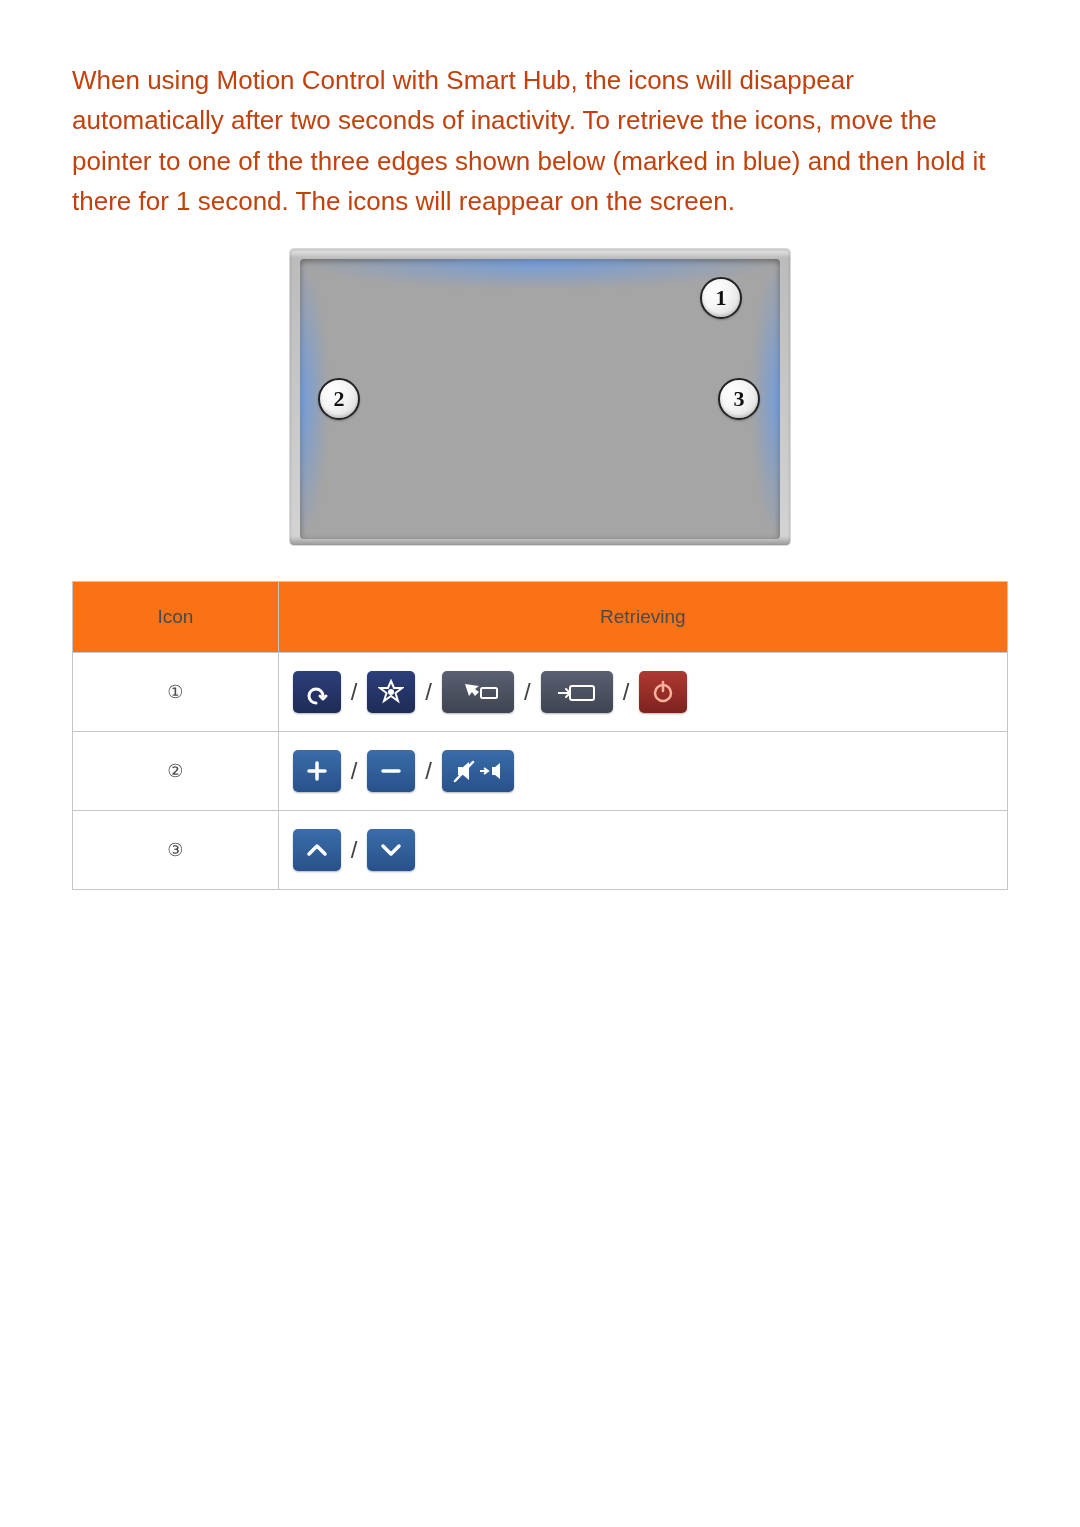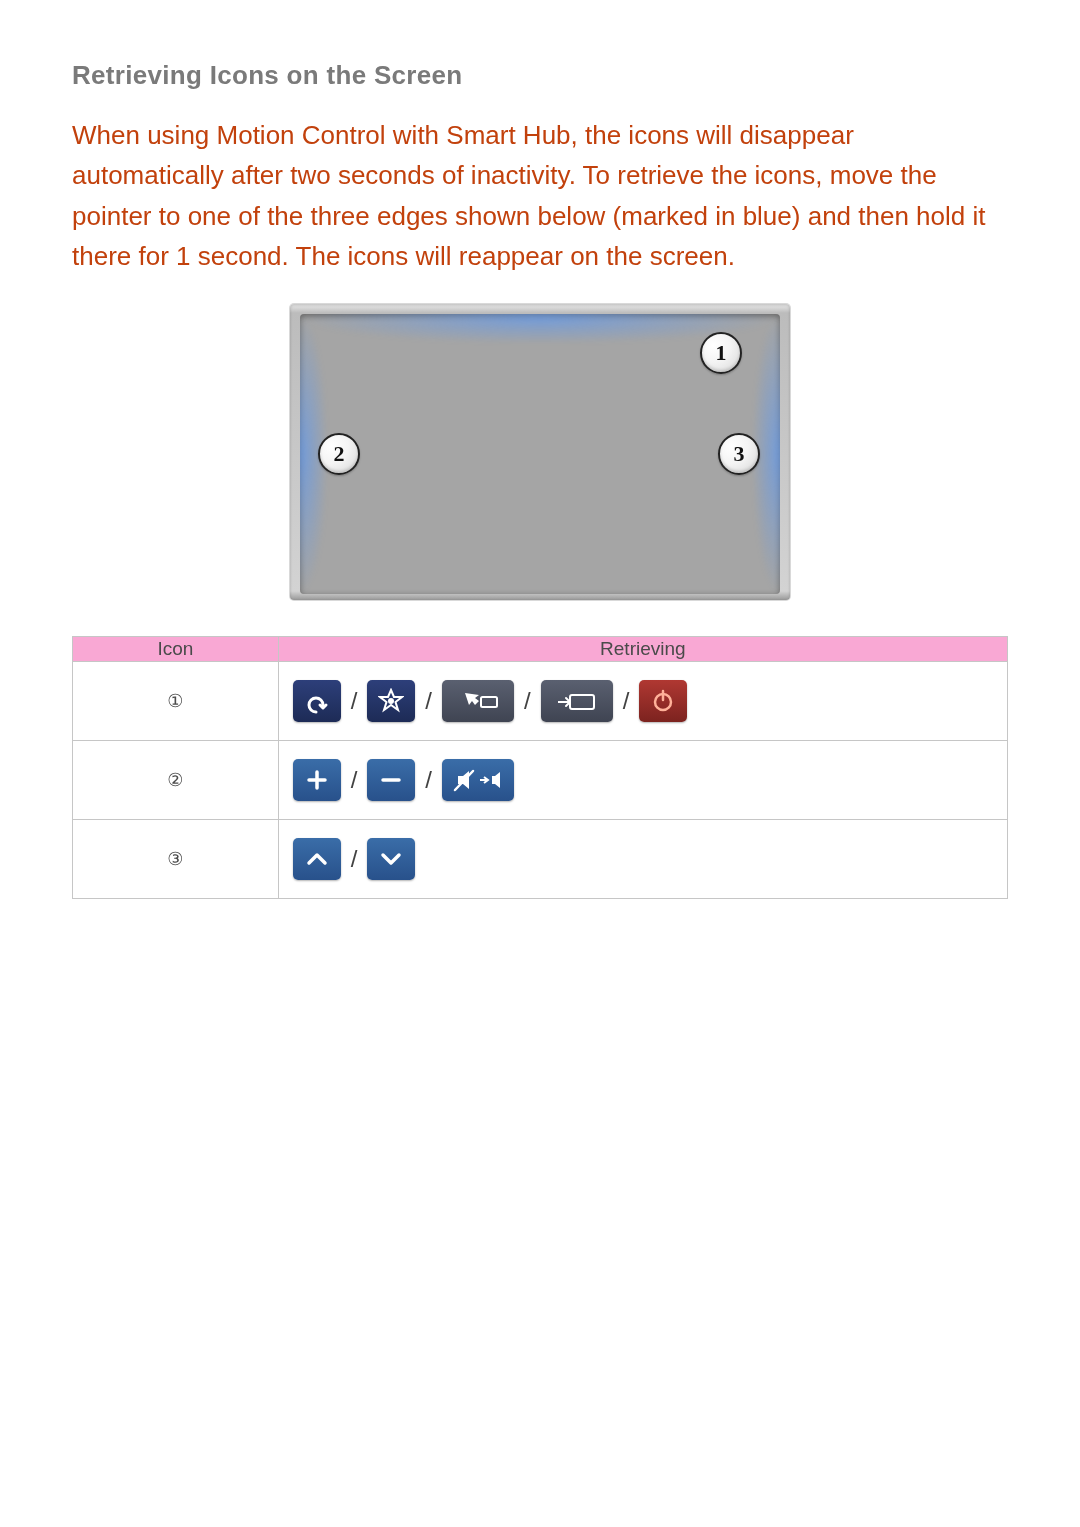--- a/index.html
+++ b/index.html
@@ -77,25 +77,25 @@
   
   .tbl {
     width: 100%;
     border-collapse: collapse;
     border: 1px solid #c6c6c6;
   }
   .tbl th, .tbl td {
     border: 1px solid #c6c6c6;
   }
   .tbl th {
-    background: #f9a8d4;
+    background: #f97316;
     font-size: 19px;
     color: #4a4a4a;
     font-weight: 400;
-    padding: 1px 10px;
+    padding: 24px 10px;
   }
   .tbl th:first-child { width: 22%; }
   .tbl td {
     padding: 18px 14px;
     vertical-align: middle;
   }
   .icon-col {
     text-align: center;
     font-size: 18px;
     color: #4a4a4a;
@@ -128,21 +128,20 @@
   .gray { background: linear-gradient(180deg,#5a6070,#3f4452); }
   .red  { background: linear-gradient(180deg,#b03832,#7c231f); }
   .blue { background: linear-gradient(180deg,#3a6da8,#28518b); }
   .tile svg { display:block; }
 </style>
 </head>
 <body>
 
 <div class="page">
 
-  <h2 class="title">Retrieving Icons on the Screen</h2>
 
   <p class="body-text">When using Motion Control with Smart Hub, the icons will disappear automatically after two seconds of inactivity. To retrieve the icons, move the pointer to one of the three edges shown below (marked in blue) and then hold it there for 1 second. The icons will reappear on the screen.</p>
 
   <div class="tv-wrap">
     <div class="tv-frame">
       <div class="tv-screen">
         <div class="edge edge-top"></div>
         <div class="edge edge-left"></div>
         <div class="edge edge-right"></div>
         <div class="callout c1">1</div>

